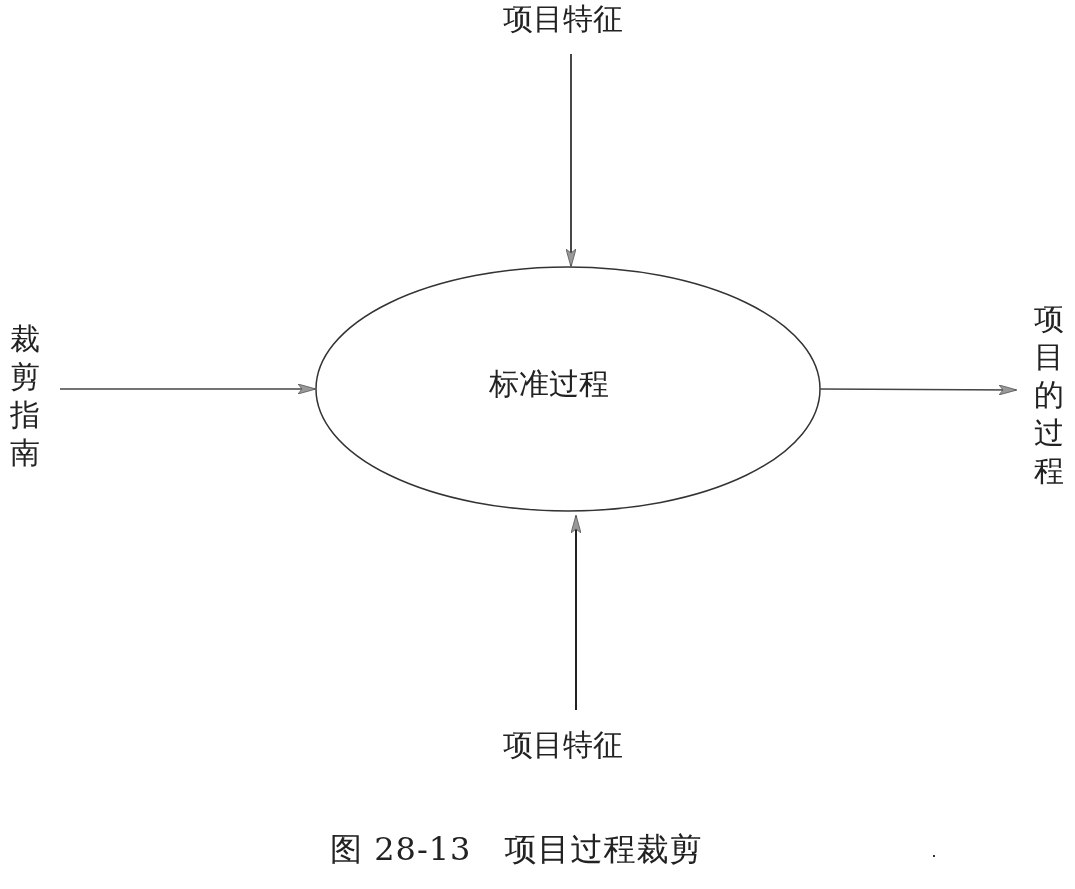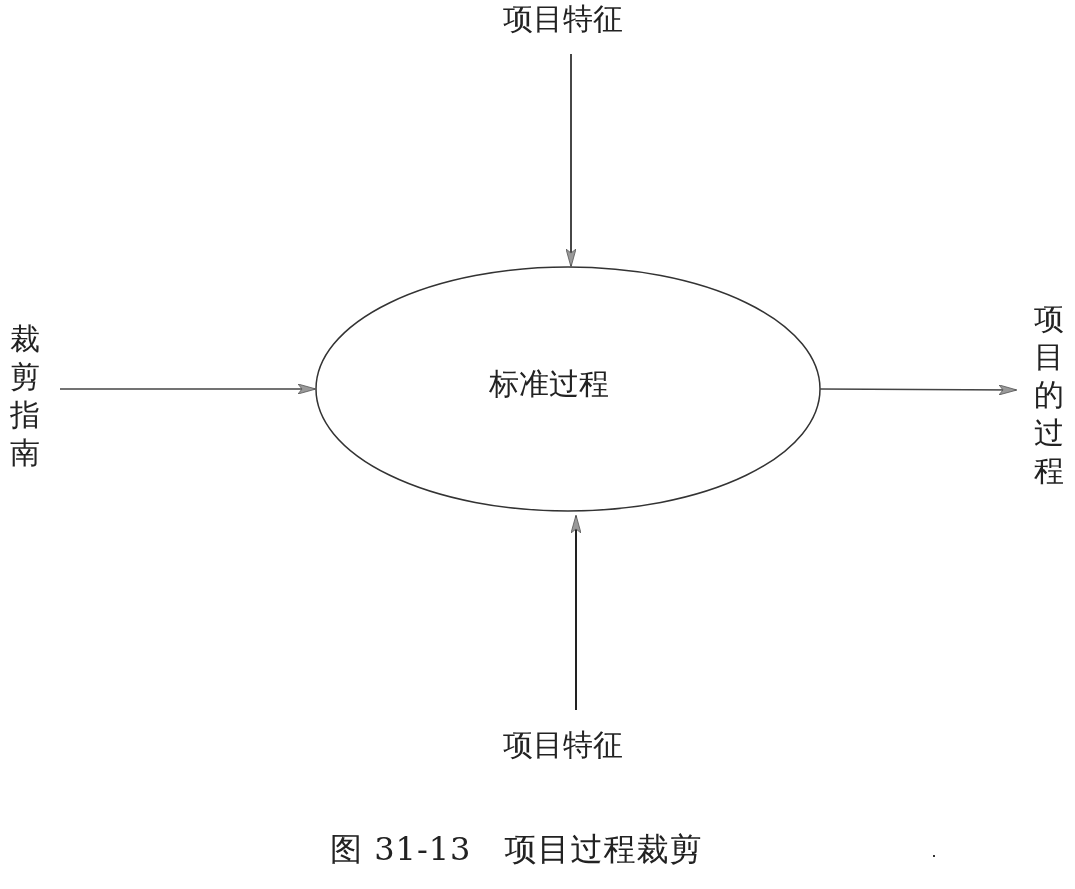--- a/index.html
+++ b/index.html
@@ -35,14 +35,14 @@
   <line x1="576" y1="710" x2="576" y2="516" stroke="#222" stroke-width="2" marker-end="url(#arrow)"></line>
 
   <line x1="820" y1="389" x2="1016" y2="390" stroke="#444" stroke-width="1.4" marker-end="url(#arrow)"></line>
 </svg>
 
 <div class="label" id="top-label">项目特征</div>
 <div class="vlabel" id="left-label">裁剪指南</div>
 <div class="label" id="bottom-label">项目特征</div>
 <div class="vlabel" id="right-label">项目的过程</div>
 <div class="label" id="center-label">标准过程</div>
-<div class="label" id="caption">图 31-13　项目过程裁剪</div>
+<div class="label" id="caption">图 28-13　项目过程裁剪</div>
 <div class="dot"></div>
 
 </body></html>

